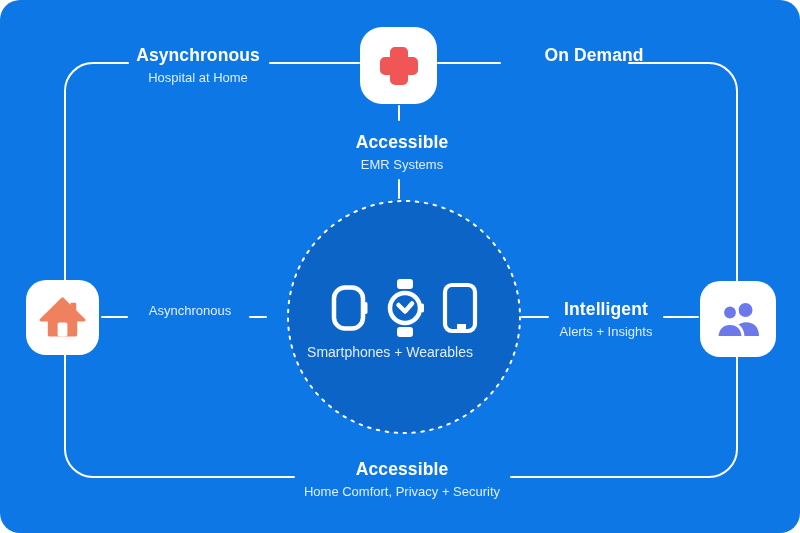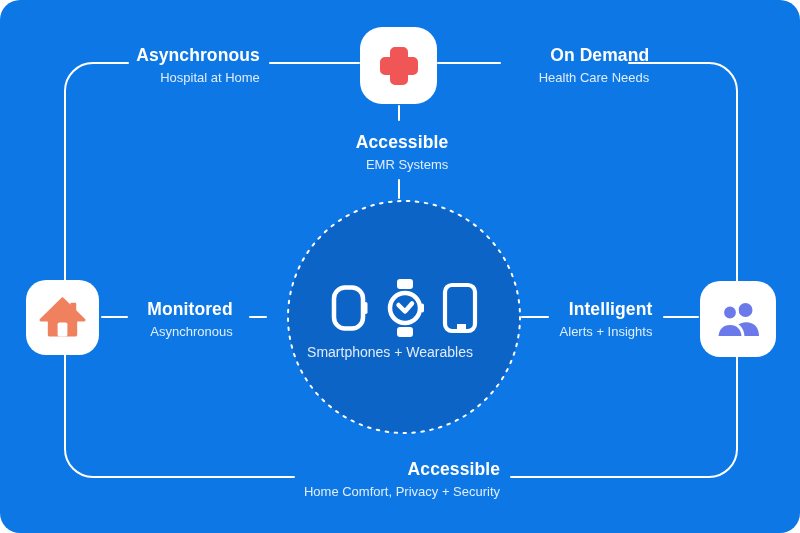--- a/index.html
+++ b/index.html
@@ -16,21 +16,21 @@
     overflow: hidden;
   }
   .lines-svg {
     position: absolute;
     left: 0; top: 0;
     width: 800px; height: 533px;
   }
   .node {
     position: absolute;
     transform: translateX(-50%);
-    text-align: right;
+    text-align: center;
     white-space: nowrap;
   }
   .node-title {
     font-size: 17.5px;
     font-weight: 700;
     color: #ffffff;
     line-height: 1.2;
     letter-spacing: 0.1px;
   }
   .node-sub {
@@ -124,30 +124,28 @@
     </svg>
   </div>
 
   <div class="node" style="left:198px; top:45px;">
     <div class="node-title">Asynchronous</div>
     <div class="node-sub">Hospital at Home</div>
   </div>
 
   <div class="node" style="left:594px; top:45px;">
     <div class="node-title">On Demand</div>
-    <div class="node-sub">Health Care Needs</div>
   </div>
 
   <div class="node" style="left:402px; top:132px;">
     <div class="node-title">Accessible</div>
     <div class="node-sub">EMR Systems</div>
   </div>
 
   <div class="node" style="left:190px; top:299px;">
-    <div class="node-title">Monitored</div>
     <div class="node-sub">Asynchronous</div>
   </div>
 
   <div class="node" style="left:402px; top:459px;">
     <div class="node-title">Accessible</div>
     <div class="node-sub">Home Comfort, Privacy + Security</div>
   </div>
 
   <div class="node" style="left:606px; top:299px;">
     <div class="node-title">Intelligent</div>

